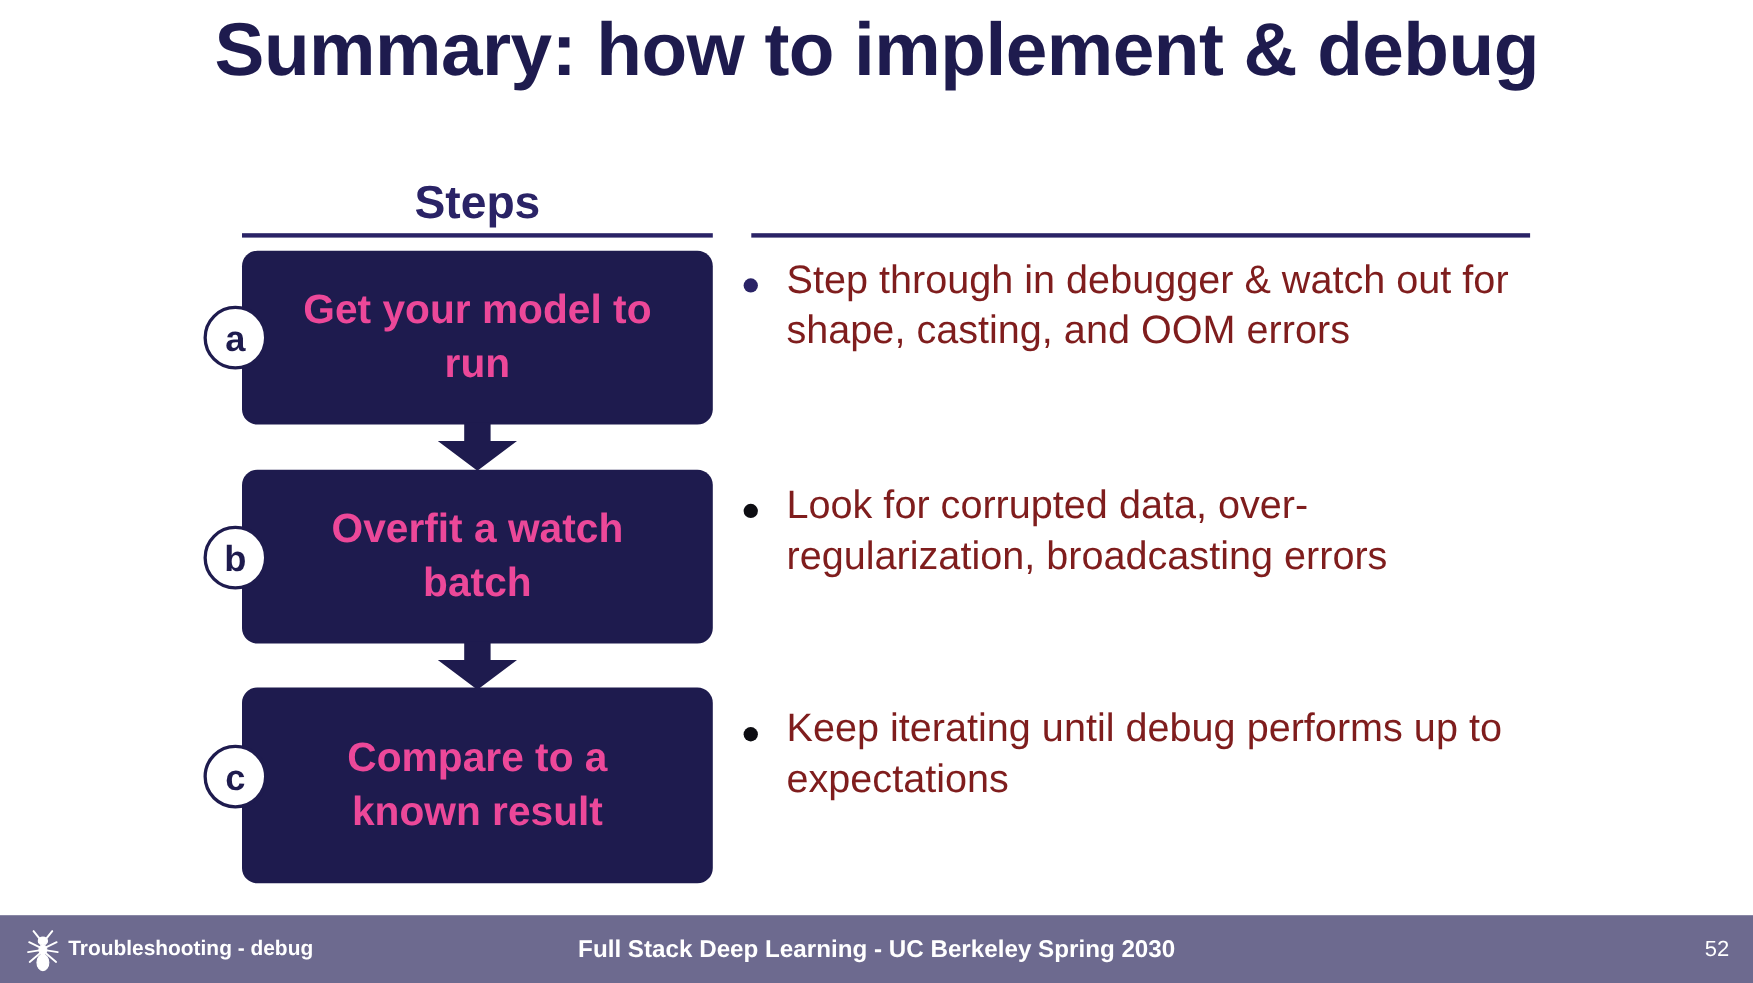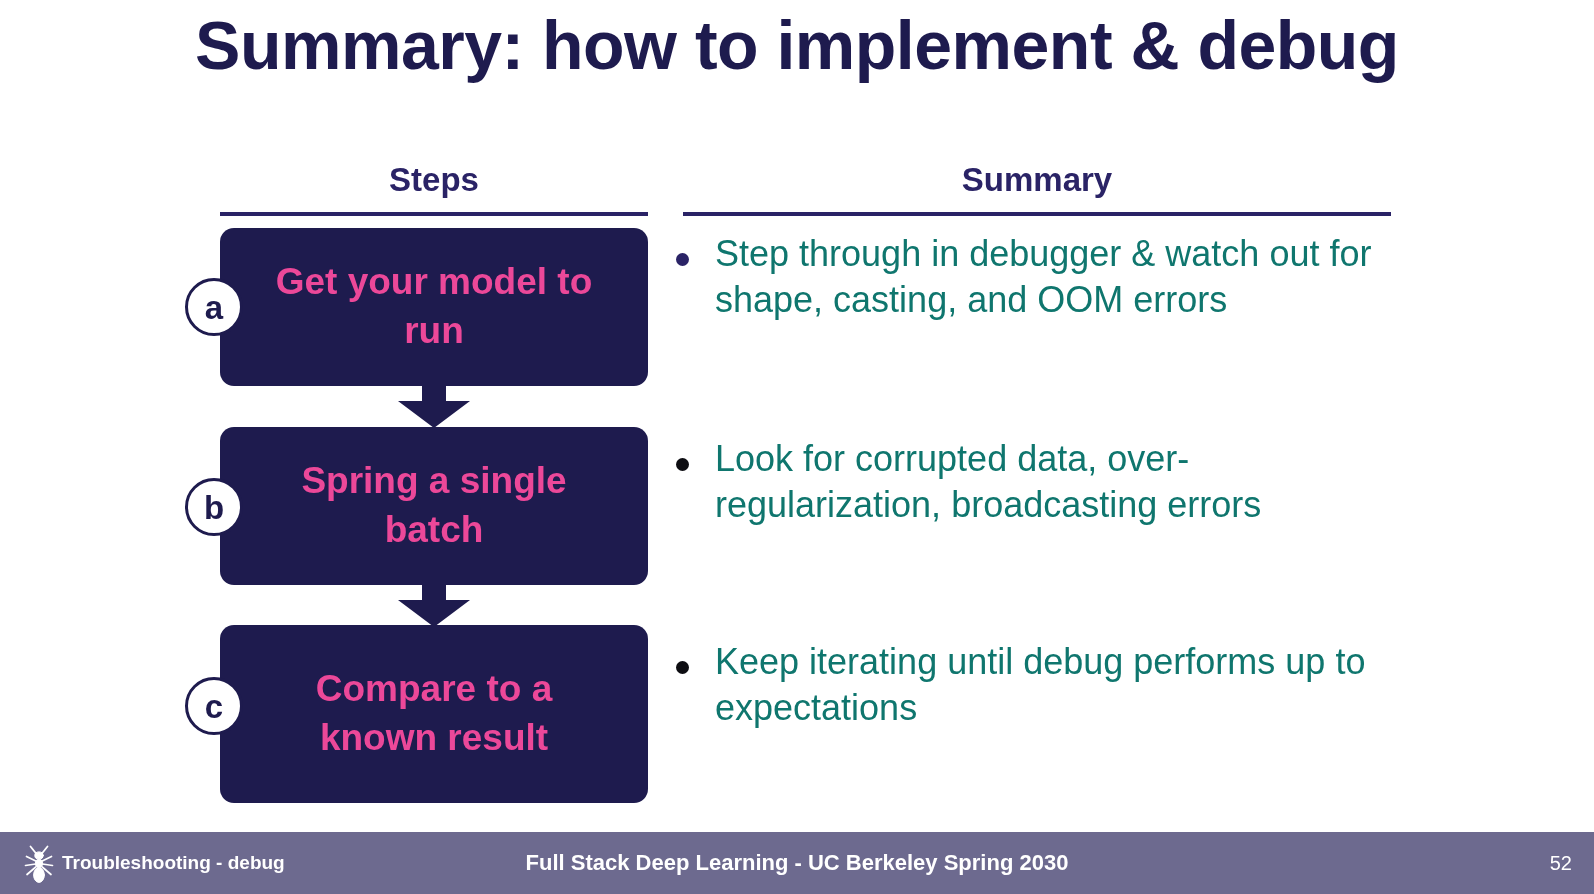--- a/index.html
+++ b/index.html
@@ -35,21 +35,21 @@
     font-weight: 700;
     color: #1e1b4e;
     letter-spacing: -0.5px;
     line-height: 1.1;
     white-space: nowrap;
   }
 
   
   .col-header {
     position: absolute;
-    font-size: 33px;
+    font-size: 42px;
     font-weight: 700;
     color: #2a2366;
     text-align: center;
     line-height: 1;
   }
   .col-header.steps { left: 220px; top: 163px; width: 428px; }
   .col-header.summary { left: 683px; top: 163px; width: 708px; }
 
   .col-rule {
     position: absolute;
@@ -145,21 +145,21 @@
     width: 13px;
     height: 13px;
     border-radius: 50%;
     margin-top: 22px;
     margin-right: 26px;
   }
   .bullet-text {
     flex: 1 1 auto;
     font-size: 36px;
     line-height: 1.28;
-    color: #0f766e;
+    color: #7f1d1d;
     font-weight: 400;
   }
 
   
   .footer {
     position: absolute;
     left: 0;
     top: 832px;
     width: 1594px;
     height: 62px;
@@ -212,38 +212,37 @@
 </head>
 <body>
 
 <div class="slide">
 
   <div class="slide-title">Summary: how to implement &amp; debug</div>
 
   <div class="col-header steps">Steps</div>
   <div class="col-rule steps"></div>
 
-  <div class="col-header summary">Summary</div>
   <div class="col-rule summary"></div>
 
   <div class="steps-col">
 
     <div class="step-box s1">
       <span class="step-label">Get your model to run</span>
     </div>
     <div class="step-badge b1">a</div>
 
     <div class="flow-arrow a1">
       <svg viewBox="0 0 72 44" xmlns="http://www.w3.org/2000/svg" aria-hidden="true">
         <polygon points="24,0 48,0 48,17 72,17 36,44 0,17 24,17" fill="#1e1b4e"></polygon>
       </svg>
     </div>
 
     <div class="step-box s2">
-      <span class="step-label">Spring a single batch</span>
+      <span class="step-label">Overfit a watch batch</span>
     </div>
     <div class="step-badge b2">b</div>
 
     <div class="flow-arrow a2">
       <svg viewBox="0 0 72 44" xmlns="http://www.w3.org/2000/svg" aria-hidden="true">
         <polygon points="24,0 48,0 48,17 72,17 36,44 0,17 24,17" fill="#1e1b4e"></polygon>
       </svg>
     </div>
 
     <div class="step-box s3">

